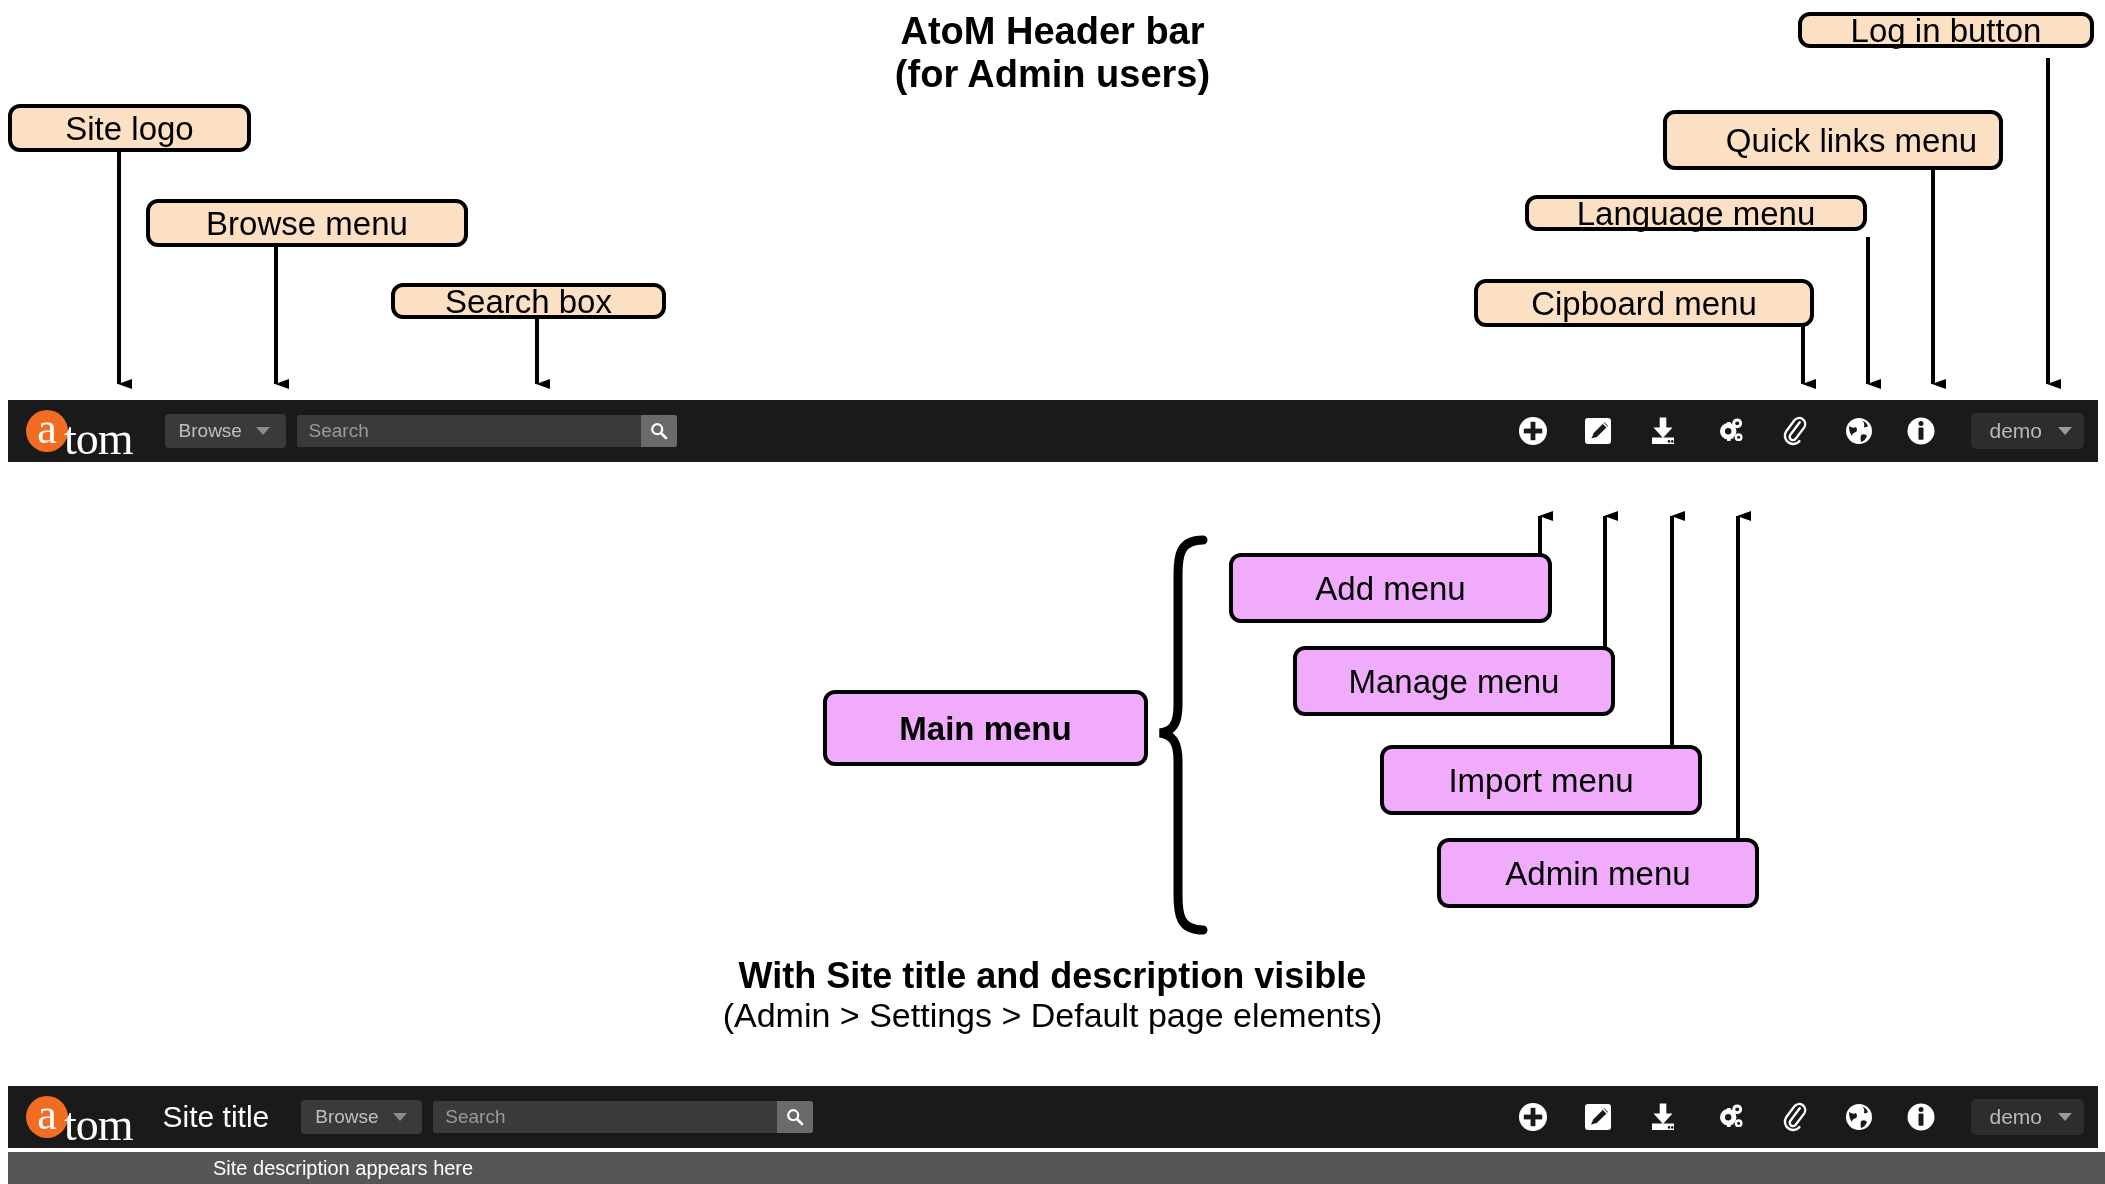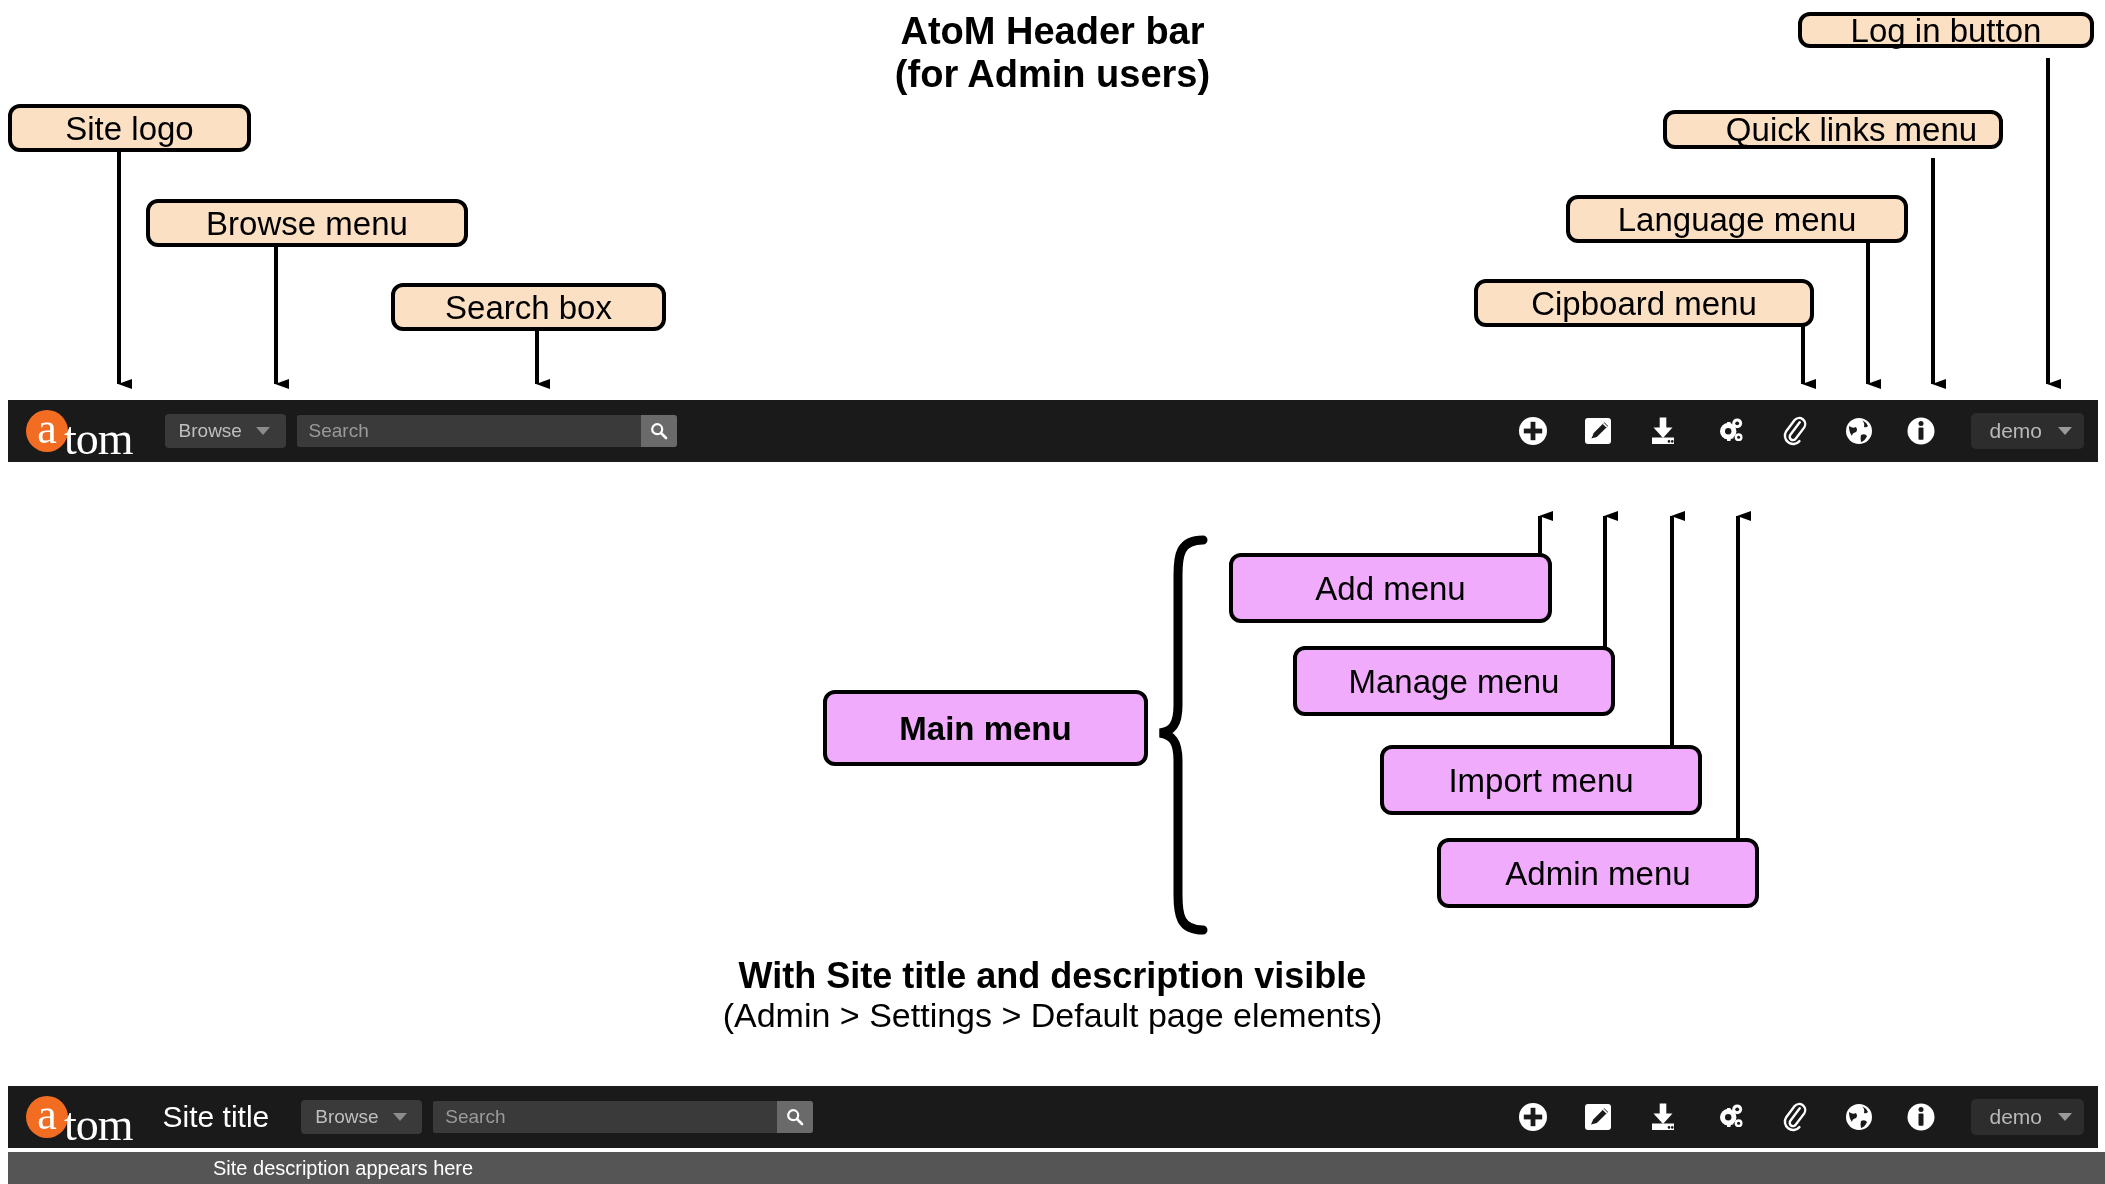--- a/index.html
+++ b/index.html
@@ -178,33 +178,33 @@
 </div>
 
 <div class="callout peach" style="left:8px;top:104px;width:243px;height:48px;">
   <span>Site logo</span>
 </div>
 
 <div class="callout peach" style="left:146px;top:199px;width:322px;height:48px;">
   <span>Browse menu</span>
 </div>
 
-<div class="callout peach" style="left:391px;top:283px;width:275px;height:48px;">
+<div class="callout peach" style="left:391px;top:283px;width:275px;height:36px;">
   <span>Search box</span>
 </div>
 
 <div class="callout peach" style="left:1474px;top:279px;width:340px;height:48px;">
   <span>Cipboard menu</span>
 </div>
 
-<div class="callout peach" style="left:1566px;top:195px;width:342px;height:48px;">
+<div class="callout peach" style="left:1525px;top:195px;width:342px;height:36px;">
   <span>Language menu</span>
 </div>
 
-<div class="callout peach" style="left:1663px;top:110px;width:340px;height:39px;padding-left:37px;">
+<div class="callout peach" style="left:1663px;top:110px;width:340px;height:60px;padding-left:37px;">
   <span>Quick links menu</span>
 </div>
 
 <div class="callout peach" style="left:1798px;top:12px;width:296px;height:36px;">
   <span>Log in button</span>
 </div>
 
 <div class="callout cyan bold" style="left:823px;top:690px;width:325px;height:76px;">
   <span>Main menu</span>
 </div>

